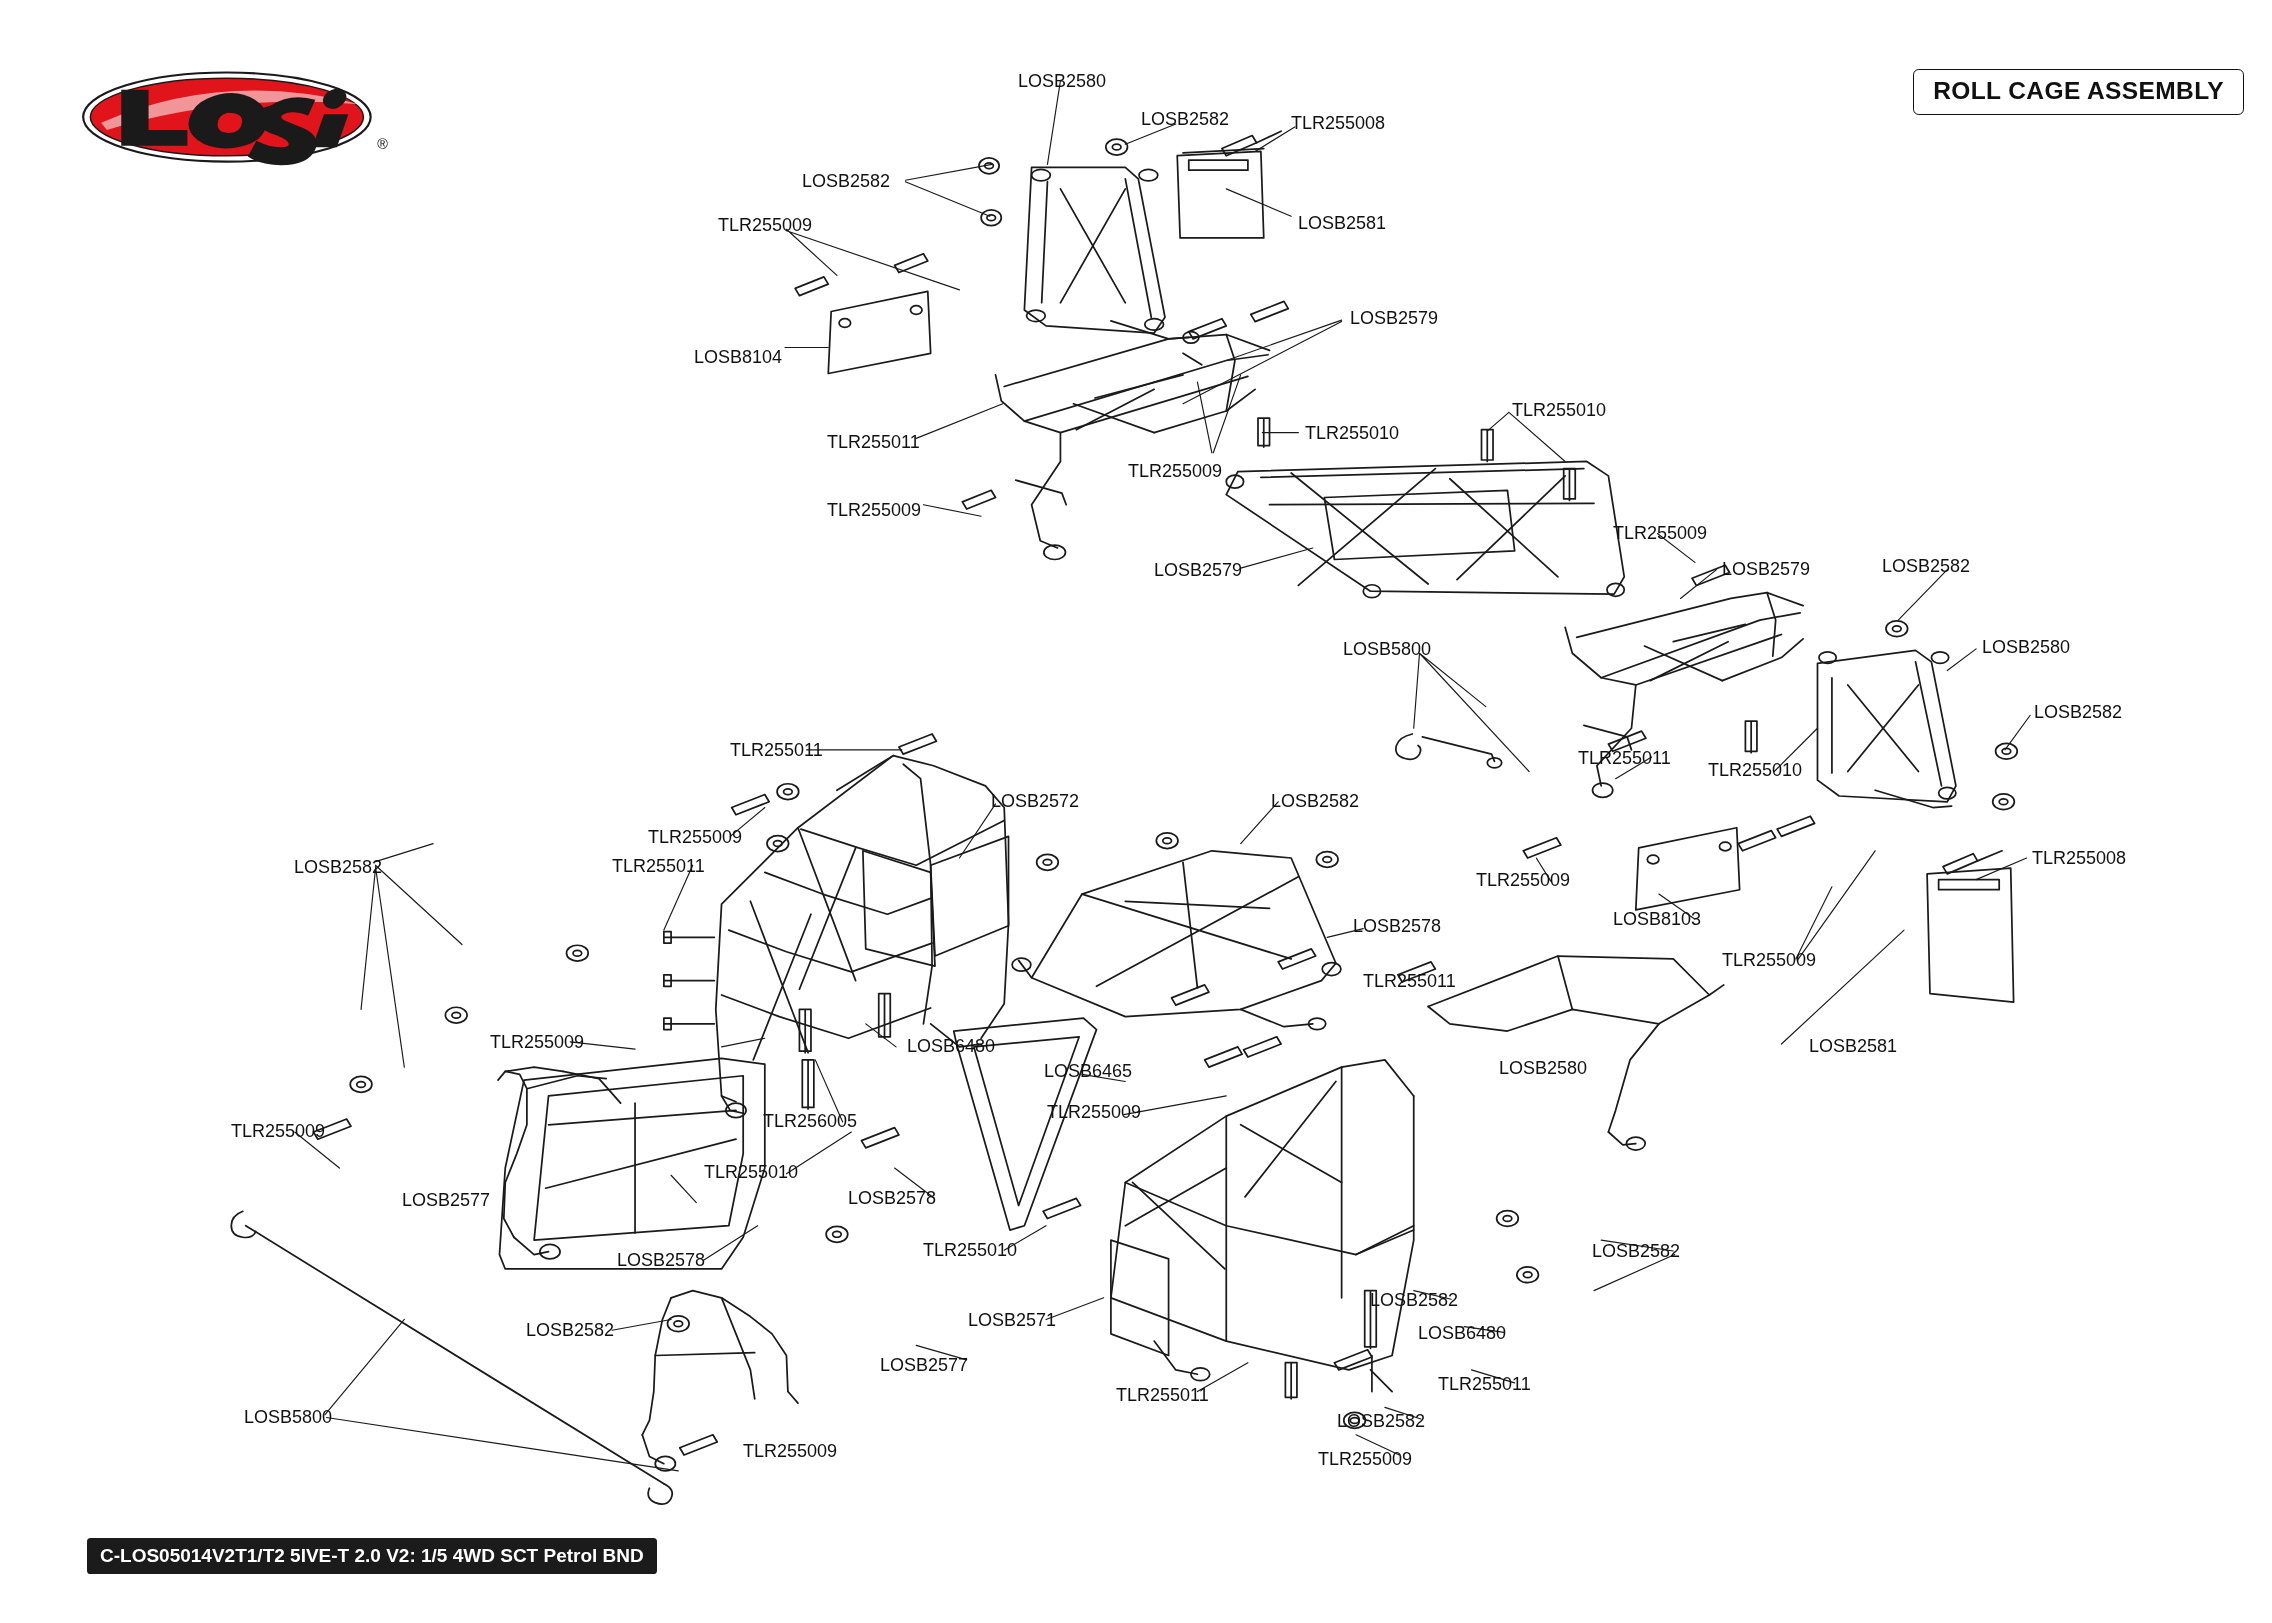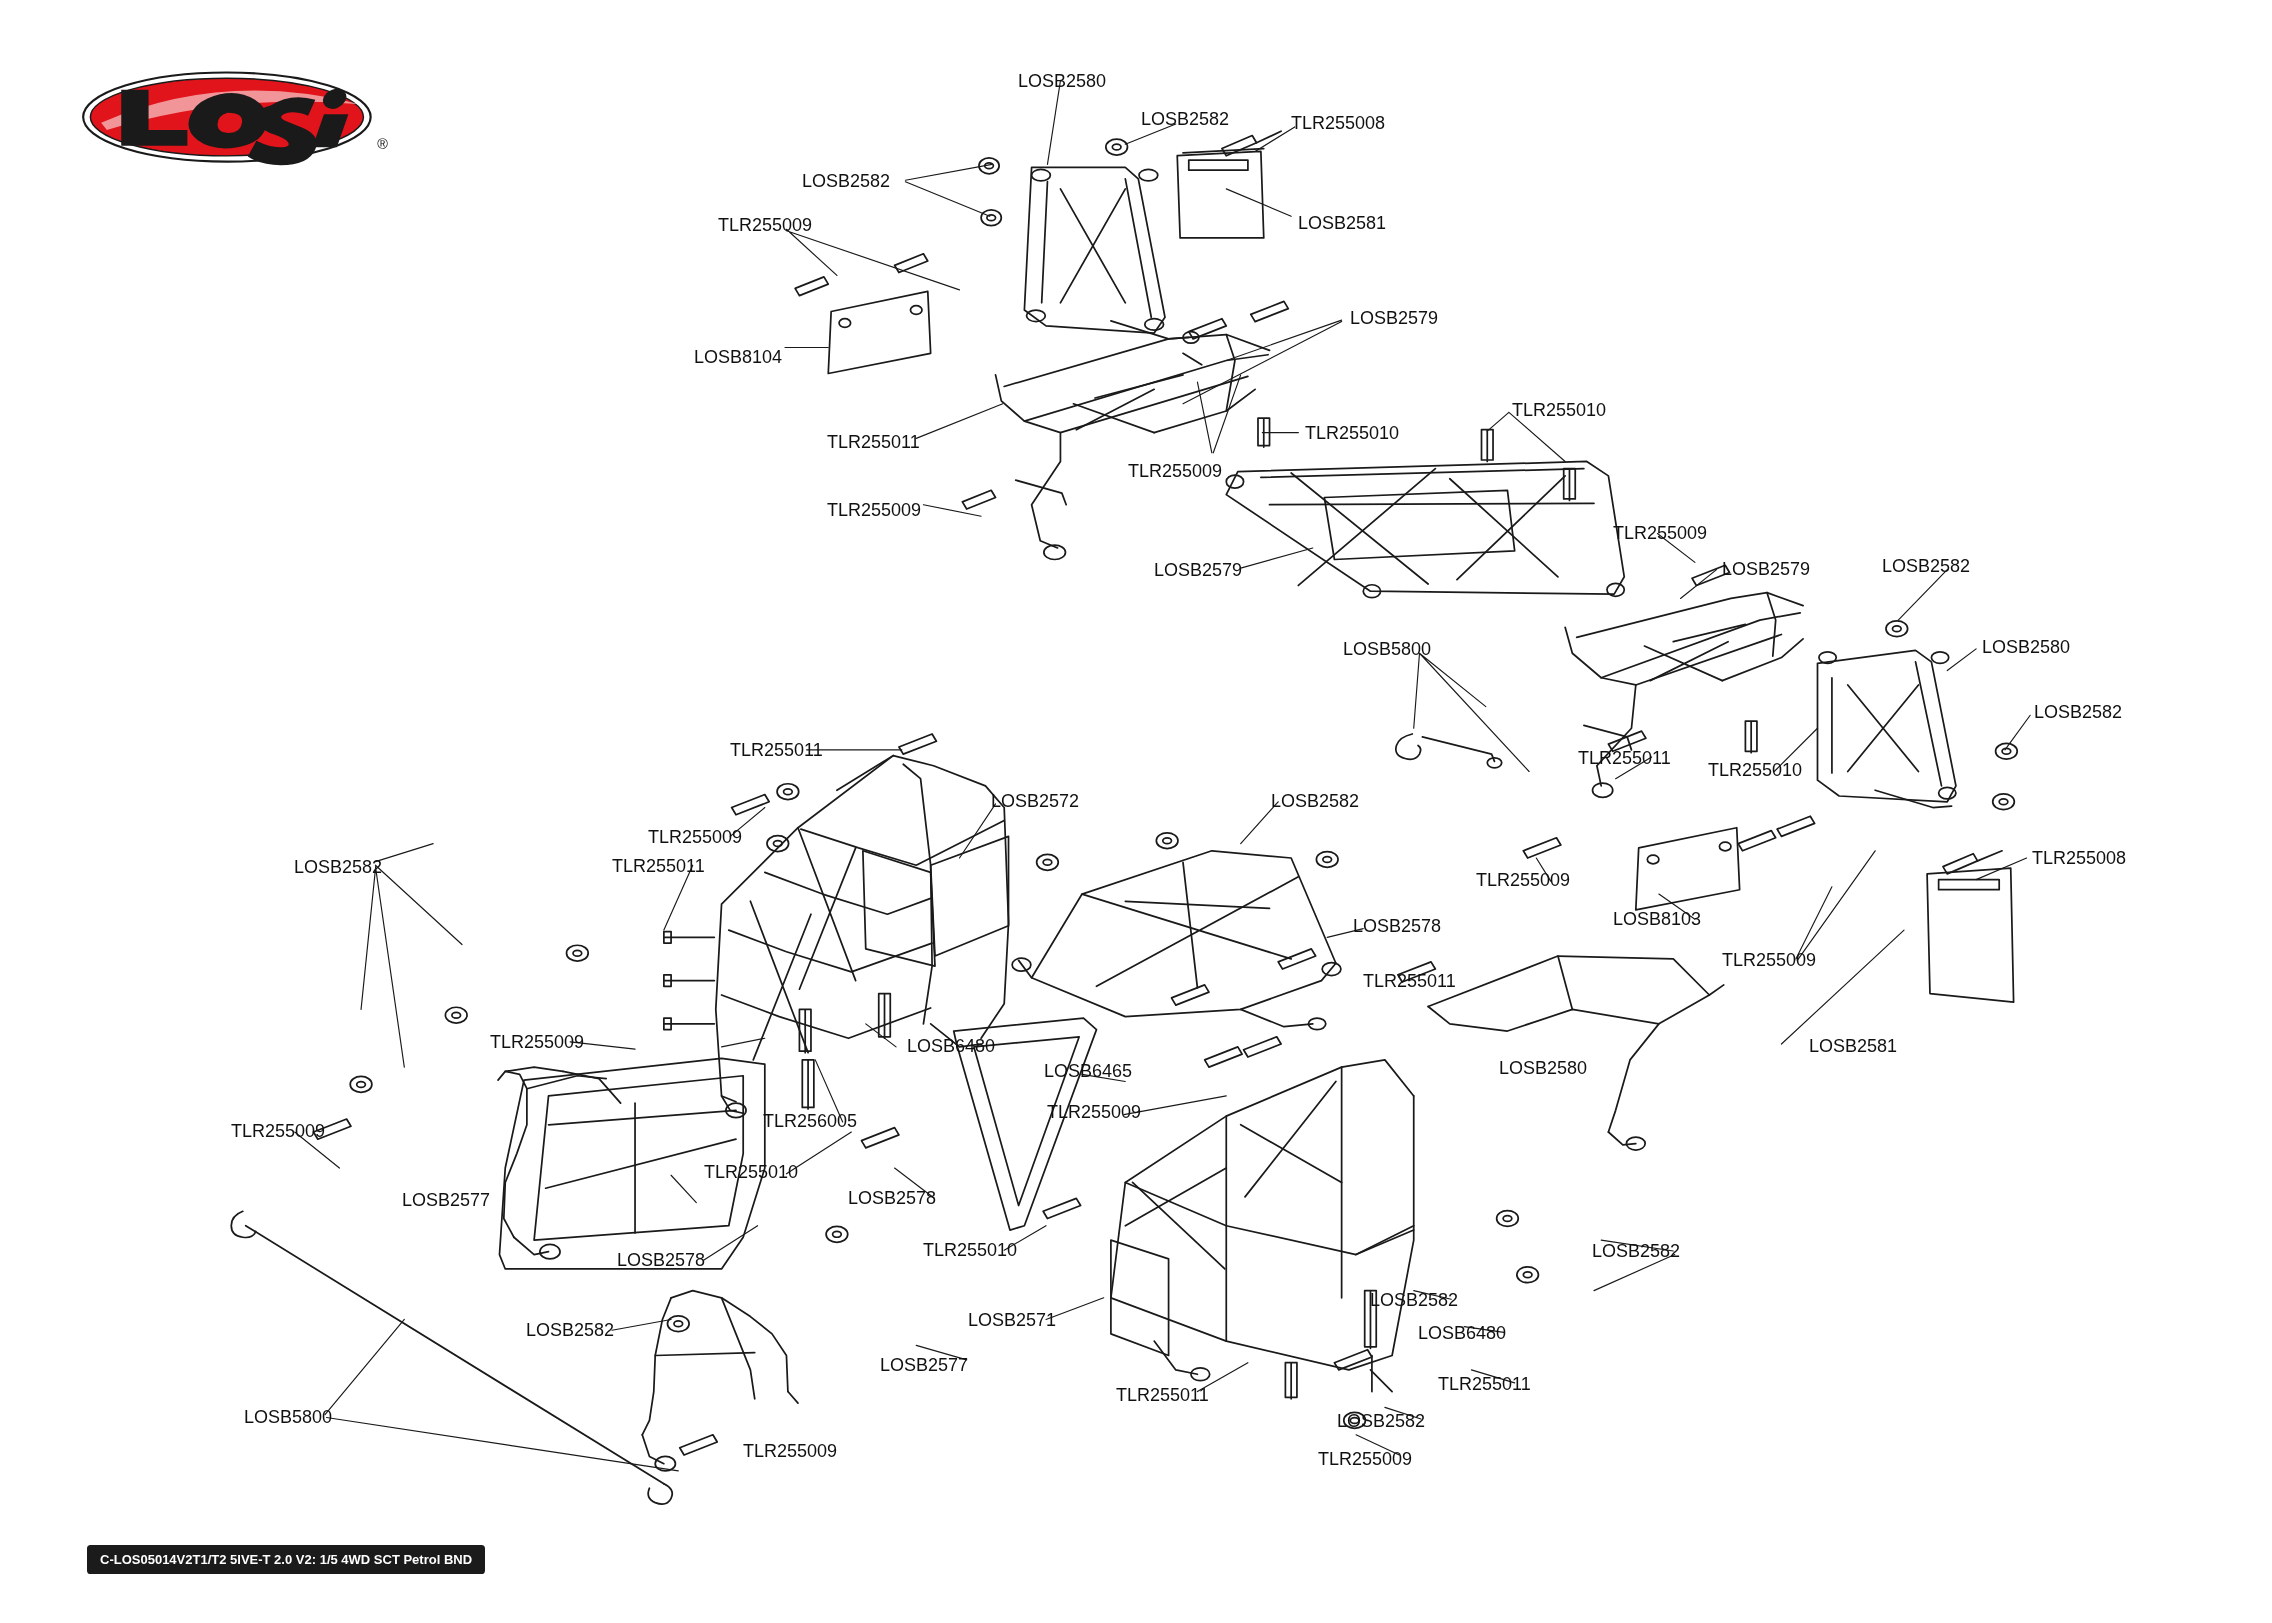--- a/index.html
+++ b/index.html
@@ -38,21 +38,21 @@
   #footer-badge {
     position: absolute;
     left: 87px;
     bottom: 49px;
     background: #1b1b1b;
     color: #fff;
     border-radius: 3.6px;
     padding: 6.5px 13px 7.2px 13px;
   }
   #footer-badge .footer-text {
-    font-size: 13px;
+    font-size: 19px;
     font-weight: bold;
     white-space: nowrap;
   }
   
   #logo {
     position: absolute;
     left: 79px;
     top: 61px;
     width: 303px;
     height: 115px;
@@ -97,20 +97,23 @@
                  M206 72 q-14 4 -14 16 q0 12 16 12 q16 0 18 -14 q2 -14 -20 -14 z"></path>
         <path d="M266 62 q28 -18 62 -8 l-10 22 q-22 -8 -34 -2 q-8 4 2 9 l24 10 q26 11 18 30 q-10 22 -48 22 q-28 0 -46 -12 l12 -22 q20 10 36 9 q12 -1 8 -7 q-3 -5 -20 -11 q-26 -9 -22 -28 q2 -8 18 -12 z"></path>
         <path d="M344 44 q14 -10 24 -2 q8 8 -2 18 q-13 12 -24 3 q-8 -8 2 -19 z"></path>
         <path d="M340 74 l34 0 l-16 46 l-34 0 z"></path>
       </g>
       <text x="300" y="150" font-size="0" fill="none">Losi</text>
     </svg>
     <span class="reg">®</span>
   </div>
 
+  <div id="title-badge">
+    <div class="title-text">ROLL CAGE ASSEMBLY</div>
+  </div>
 
   <div id="artwork">
     <svg width="2273" height="1623" viewBox="0 0 3151 2251">
       <g fill="none" stroke="#1a1a1a" stroke-width="2.4" stroke-linecap="round" stroke-linejoin="round">
 
         <g stroke-width="1.6">
 
           <path d="M1470 112 L1452 228"></path>
           <path d="M1630 172 L1560 200"></path>
           <path d="M1255 250 L1375 228 M1255 252 L1372 300"></path>

